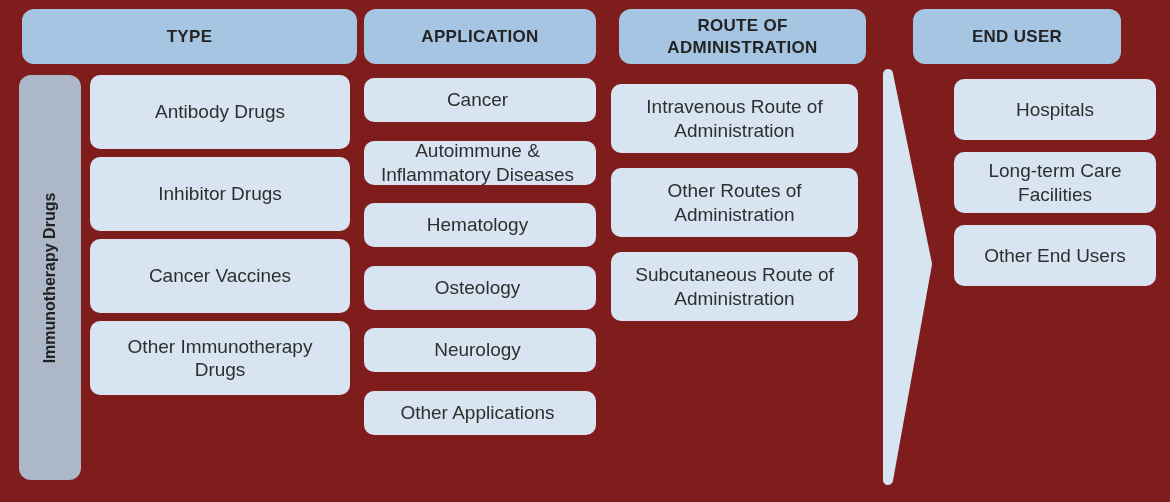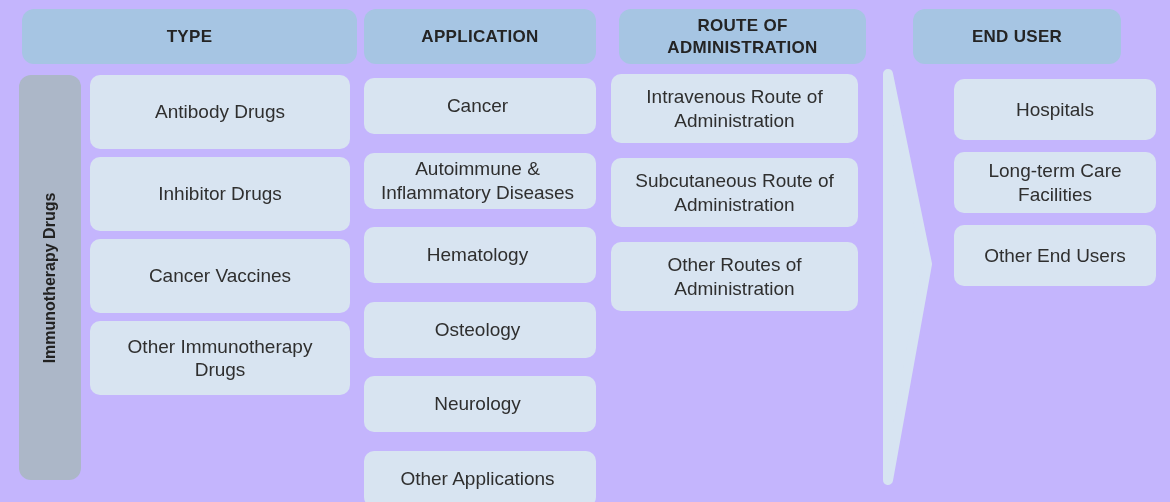--- a/index.html
+++ b/index.html
@@ -1,21 +1,21 @@
 <!DOCTYPE html>
 <html style="--header-fill: #A6C5E3; --item-fill: #D8E4F1; --side-bar-fill: #ACB7C8; --arrow-fill: #D7E4F2; --text-dark: #2B2B2B;"><head>
 <meta charset="utf-8">
 <style>
   html, body { margin: 0; padding: 0; background: #ffffff; }
 
   .canvas {
     position: relative;
     width: 1170px;
     height: 502px;
-    background: #c4b5fd;
+    background: #7f1d1d;
     font-family: "Liberation Sans", sans-serif;
     overflow: hidden;
   }
 
   
   .hdr {
     position: absolute;
     background: var(--header-fill, #A6C5E3);
     border-radius: 12px;
     display: flex;
@@ -54,38 +54,38 @@
   }
 
   
   .col {
     position: absolute;
     display: flex;
     flex-direction: column;
   }
   #col-type        { left: 90px;  top: 75px; width: 260px; gap: 8px; }
   #col-application { left: 364px; top: 78px; width: 232px; gap: 18.5px; }
-  #col-route       { left: 611px; top: 74px; width: 247px; gap: 15px; }
+  #col-route       { left: 611px; top: 84px; width: 247px; gap: 15px; }
   #col-enduser     { left: 954px; top: 79px; width: 202px; gap: 12px; }
 
   .item {
     background: var(--item-fill, #D8E4F1);
     border-radius: 10px;
     display: flex;
     align-items: center;
     justify-content: center;
     text-align: center;
     font-size: 19px;
     color: #2F2F2F;
     line-height: 1.22;
     padding: 0 12px;
     box-sizing: border-box;
   }
   #col-type .item        { height: 74px; }
-  #col-application .item { height: 56px; padding-left: 7px; }
+  #col-application .item { height: 44px; padding-left: 7px; }
   #col-route .item       { height: 69px; }
   #col-enduser .item     { height: 61px; }
 
   
   .arrow-svg {
     position: absolute;
     left: 880px; top: 60px;
     width: 58px; height: 434px;
   }
   .arrow-svg polygon {
@@ -128,22 +128,22 @@
     <div class="item">Cancer</div>
     <div class="item">Autoimmune &amp; Inflammatory Diseases</div>
     <div class="item">Hematology</div>
     <div class="item">Osteology</div>
     <div class="item">Neurology</div>
     <div class="item">Other Applications</div>
   </div>
 
   <div class="col" id="col-route">
     <div class="item">Intravenous Route of Administration</div>
+    <div class="item">Other Routes of Administration</div>
     <div class="item">Subcutaneous Route of Administration</div>
-    <div class="item">Other Routes of Administration</div>
   </div>
 
   <svg class="arrow-svg" viewBox="0 0 58 434" xmlns="http://www.w3.org/2000/svg">
     <polygon points="8,14 47,204 8,420"></polygon>
   </svg>
 
   <div class="col" id="col-enduser">
     <div class="item">Hospitals</div>
     <div class="item">Long-term Care Facilities</div>
     <div class="item">Other End Users</div>

